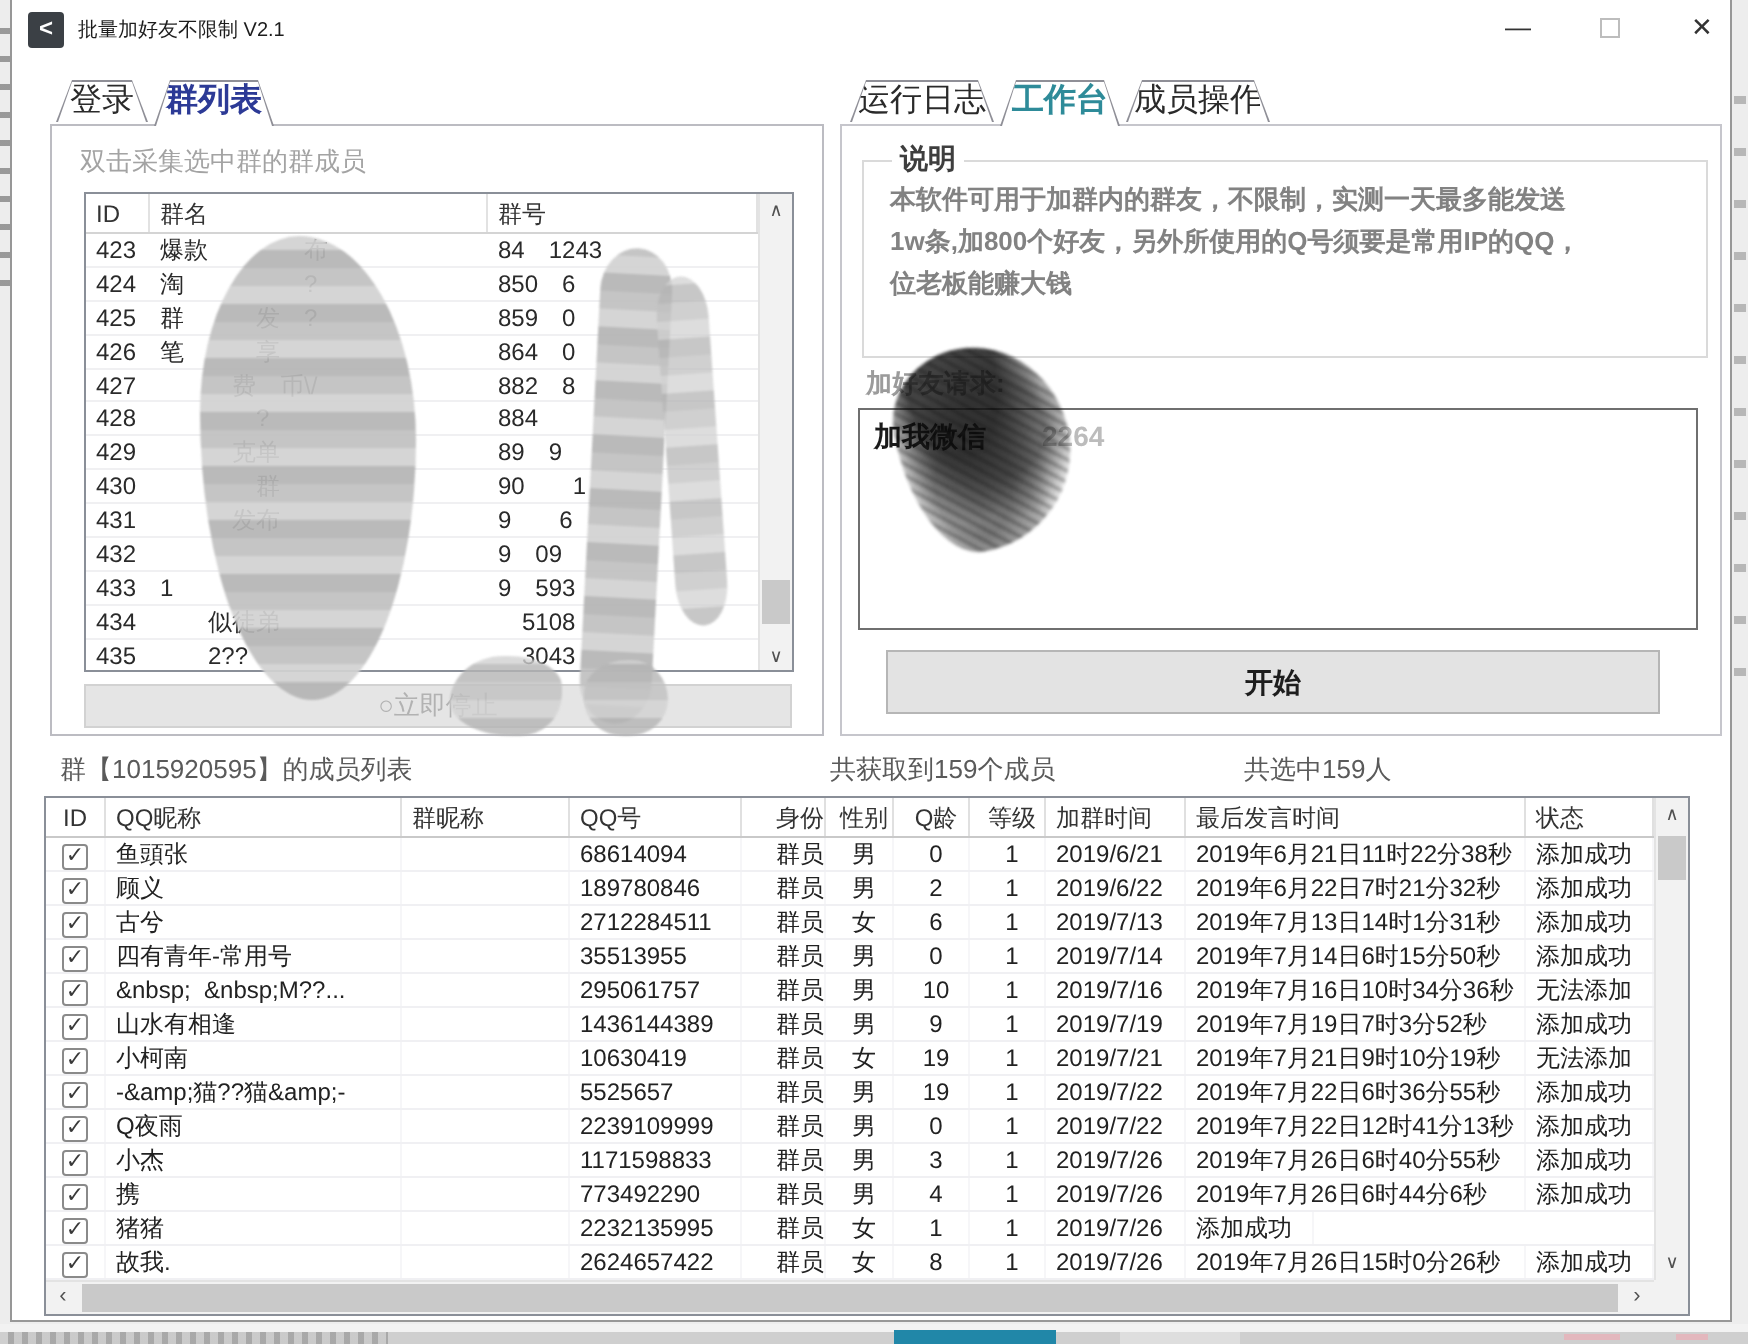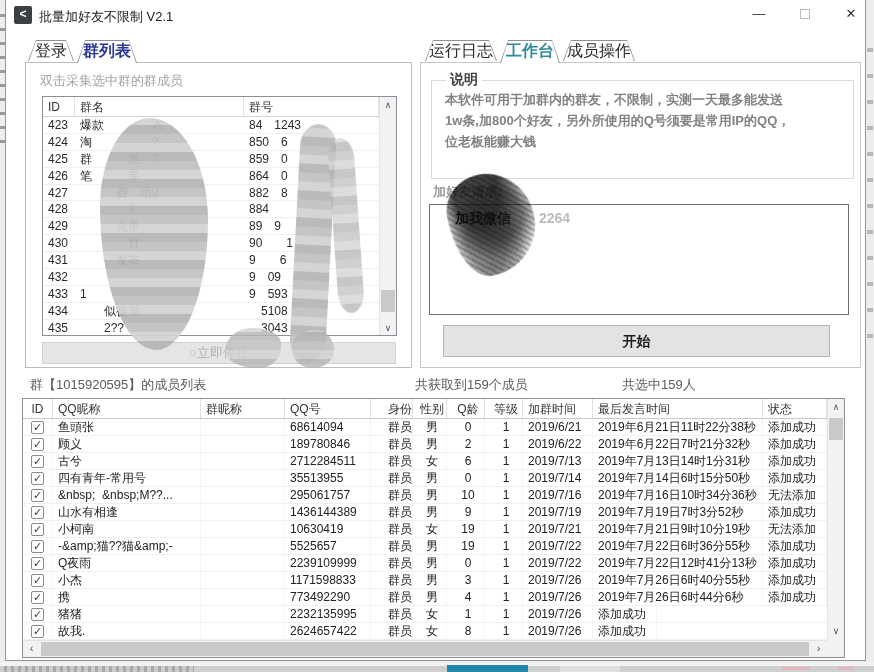--- a/index.html
+++ b/index.html
@@ -23,21 +23,21 @@
   .desktop-strip .pink1 { position:absolute; top:5px; left:782px; width:28px; height:3px; background:#e3b7bd; }
   .desktop-strip .pink2 { position:absolute; top:5px; left:838px; width:16px; height:3px; background:#e3b7bd; }
 
   
   .window { position:absolute; left:5px; top:0; width:861px; height:661px;
     background:#fff; border:1px solid #979797; border-top:none; }
 
   .titlebar { position:absolute; left:0; top:0; width:100%; height:30px; background:#fff; }
   .app-icon { position:absolute; left:8px; top:6px; width:18px; height:18px; background:#3b4045;
     border-radius:2px; color:#fff; font-size:12px; font-weight:bold; text-align:center; line-height:17px; }
-  .title-text { position:absolute; left:33px; top:8px; font-size:13px; color:#1c1c1c; }
+  .title-text { position:absolute; left:33px; top:8px; font-size:10px; color:#1c1c1c; }
   .win-btn { position:absolute; top:0; width:34px; height:28px; text-align:center; line-height:28px; color:#333; }
   .btn-min { left:736px; font-size:13px; }
   .btn-max { left:782px; }
   .btn-max .sq { display:inline-block; width:10px; height:10px; border:1px solid #bdbdbd; margin-top:9px; }
   .btn-close { left:828px; font-size:13px; }
 
   
   .tabstrip { position:absolute; display:flex; gap:3px; height:22px; z-index:3; }
   .tab { position:relative; height:21px; background:#8f8f97;
     clip-path:polygon(8px 0,calc(100% - 8px) 0,100% 100%,0 100%); }
@@ -90,21 +90,21 @@
   
   .right-frame { position:absolute; left:414px; top:62px; width:441px; height:306px;
     border:1px solid #c6c6cc; background:#fff;font-weight:bold; }
   .notes-box { position:absolute; left:10px; top:17px; width:423px; height:99px; border:1px solid #dadada; }
   .notes-title { position:absolute; left:14px; top:-10px; background:#fff; padding:0 4px;
     font-size:14px; color:#3e3e3e; }
   .notes-body { position:absolute; left:13px; top:8px; width:400px;
     font-size:13px; line-height:21px; color:#828282; }
   .req-label { position:absolute; left:12px; top:120px; font-size:13px; color:#9b9b9b; }
   .req-box { position:absolute; left:8px; top:141px; width:420px; height:111px;
-    border:1px solid #6f6f6f; background:#fff; padding:5px 25px; font-size:14px; color:#1a1a1a; }
+    border:1px solid #6f6f6f; background:#fff; padding:5px 7px; font-size:14px; color:#1a1a1a; }
   .req-tail { color:#bcbcbc; }
   .scribble { position:absolute; left:28px; top:110px; width:86px; height:102px; z-index:6;
     transform:rotate(-10deg); opacity:.88; filter:blur(.7px) contrast(1.35);
     background:
       repeating-linear-gradient(38deg,rgba(20,20,20,.25) 0 2px,transparent 2px 5px),
       radial-gradient(ellipse at 38% 16%,rgba(45,45,45,.9) 0 30%,transparent 58%),
       radial-gradient(ellipse at 62% 42%,rgba(60,60,60,.75) 0 28%,transparent 55%),
       radial-gradient(ellipse at 40% 68%,rgba(75,75,75,.6) 0 26%,transparent 52%),
       radial-gradient(ellipse at 58% 88%,rgba(95,95,95,.45) 0 20%,transparent 48%);
     border-radius:45% 55% 60% 40%/35% 50% 50% 65%;
@@ -472,20 +472,21 @@
         <div class="mt-row">
           <span class="mc c0"><span class="cbx">✓</span></span>
           <span class="mc c1">故我.</span>
           <span class="mc c2"></span>
           <span class="mc c3">2624657422</span>
           <span class="mc c4">群员</span>
           <span class="mc c5">女</span>
           <span class="mc c6">8</span>
           <span class="mc c7">1</span>
           <span class="mc c8">2019/7/26</span>
+          <span class="mc c9">2019年7月26日15时0分26秒</span>
           <span class="mc c10">添加成功</span>
         </div>
       </div>
     <div class="vsb mt-vsb">
       <div class="arr up">∧</div>
       <div class="thumb"></div>
       <div class="arr dn">∨</div>
     </div>
     <div class="hsb">
       <div class="arr lf">‹</div>

